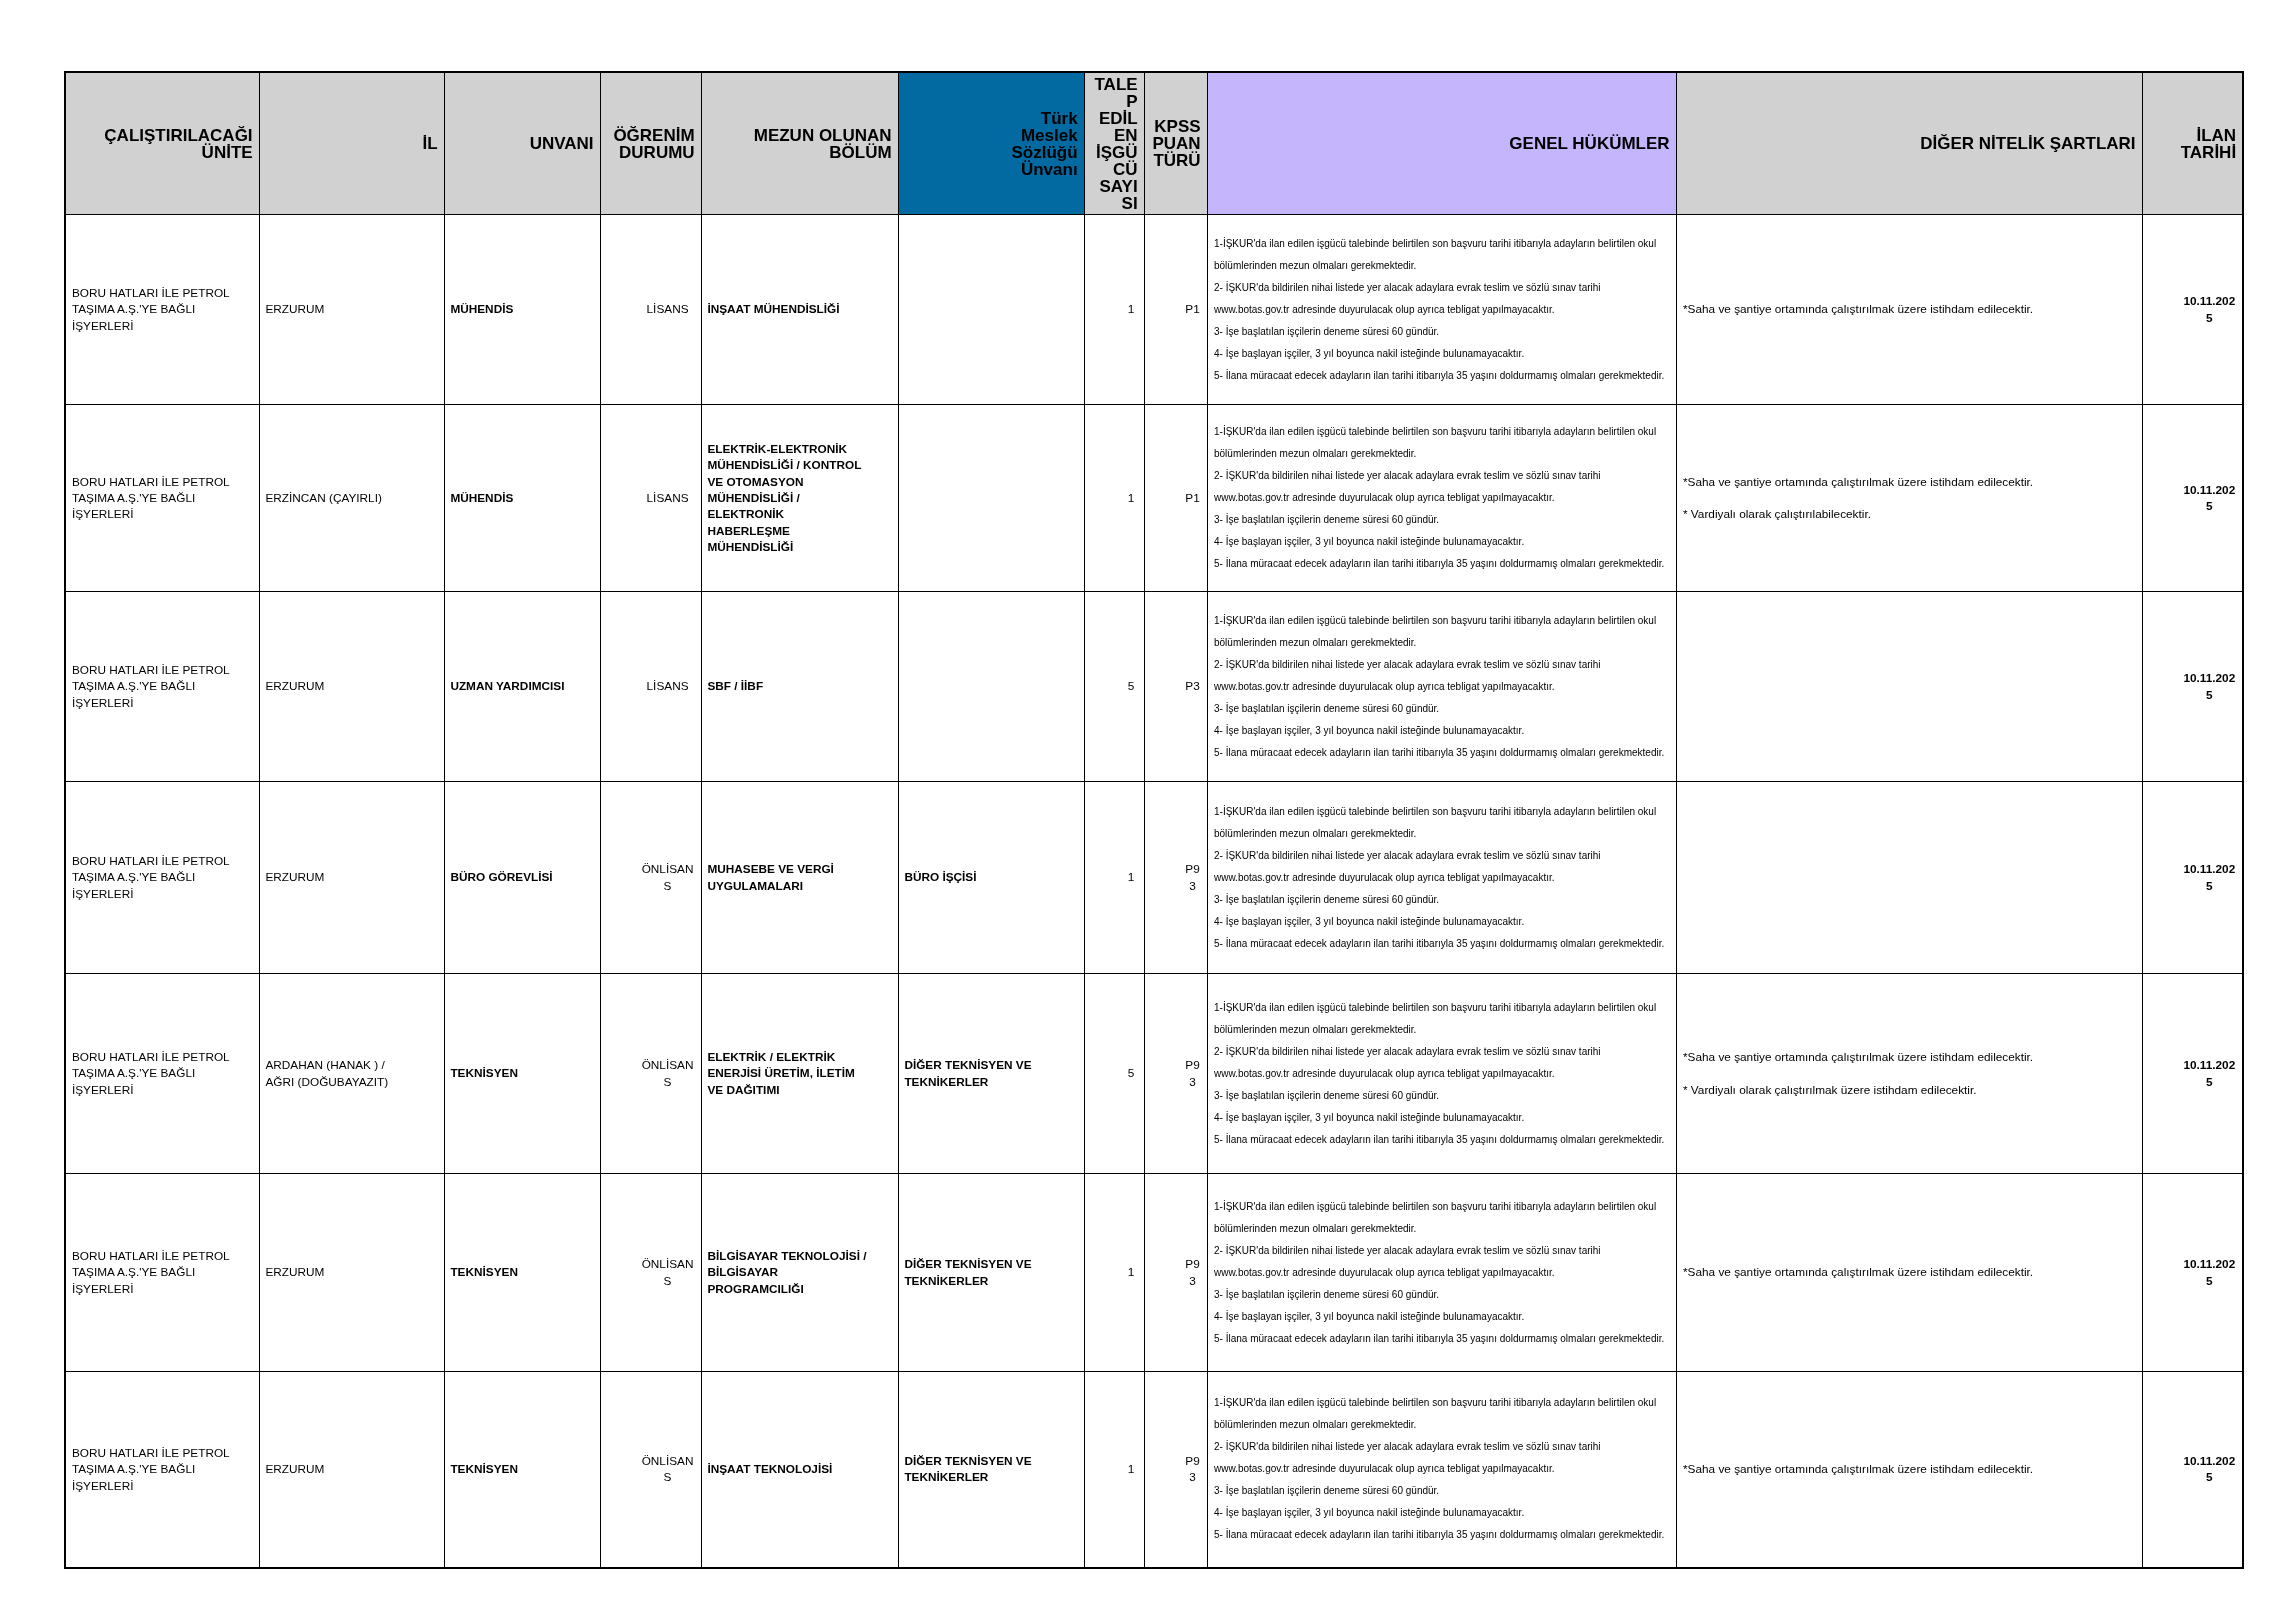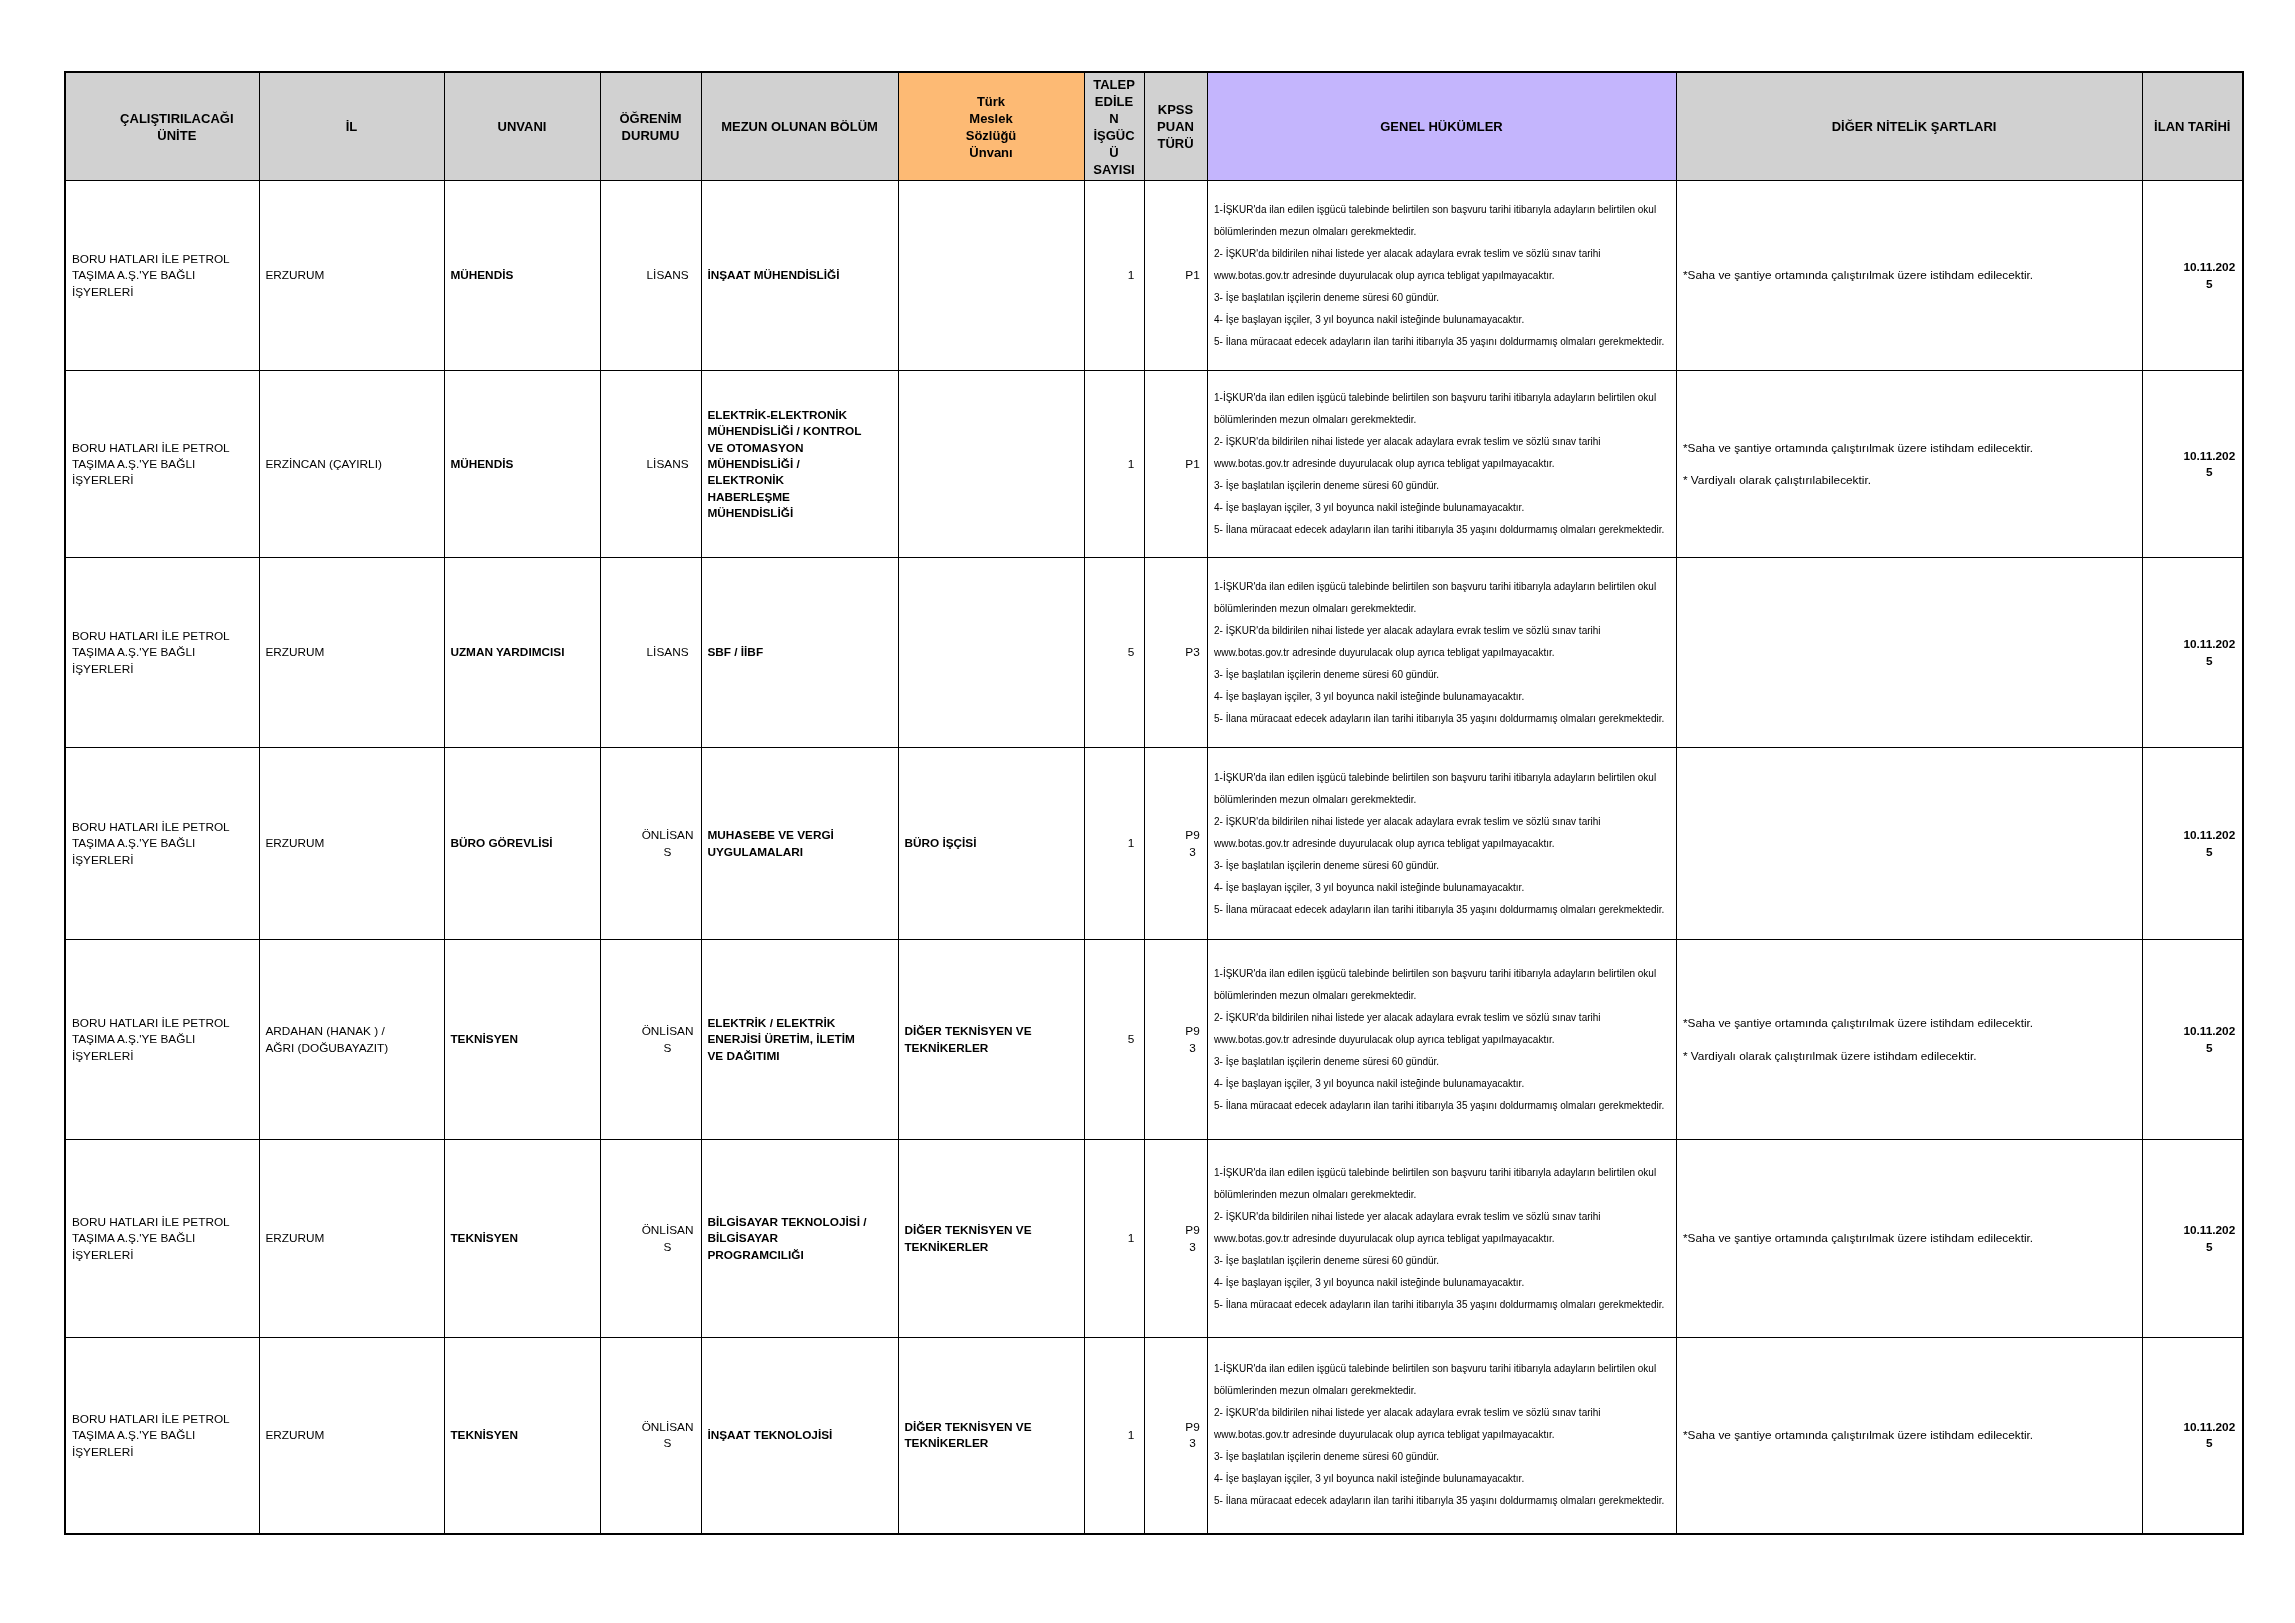--- a/index.html
+++ b/index.html
@@ -25,23 +25,23 @@
     border-bottom-width:1.3px;
     padding:2.6px 5.9px;
     vertical-align:middle;
     white-space:pre-line;
     overflow:hidden;
     word-wrap:break-word;
   }
   .job-table th{
     background:#d1d1d1;
     font-weight:bold;
-    font-size:13px;
+    font-size:17px;
     line-height:17px;
-    text-align:center;
+    text-align:right;
     border-bottom-width:1.3px;
   }
   .job-table td{
     font-size:11.8px;
     line-height:16.4px;
     background:#fff;
   }
   td.align-left{text-align:left;}
   td.align-center{text-align:center;padding-left:40px;}
   td.cell-bold{font-weight:bold;margin-left:44px;}
@@ -75,21 +75,21 @@
         <col style="width: 101px;">
       </colgroup>
     <thead>
         <tr style="height: 69px;">
           <th style="background: rgb(209, 209, 209); padding-left: 35px;">ÇALIŞTIRILACAĞI ÜNİTE</th>
           <th style="background: rgb(209, 209, 209);">İL</th>
           <th style="background: rgb(209, 209, 209);">UNVANI</th>
           <th style="background: rgb(209, 209, 209);">ÖĞRENİM
 DURUMU</th>
           <th style="background: rgb(209, 209, 209);">MEZUN OLUNAN BÖLÜM</th>
-          <th style="background: #fdba74; margin-left: 8px;">Türk
+          <th style="background: #0369a1; margin-left: 8px;">Türk
 Meslek
 Sözlüğü
 Ünvanı</th>
           <th style="background: rgb(209, 209, 209);">TALEP
 EDİLEN
 İŞGÜCÜ
 SAYISI</th>
           <th style="background: rgb(209, 209, 209); margin-left: 35px;">KPSS
 PUAN
 TÜRÜ</th>

